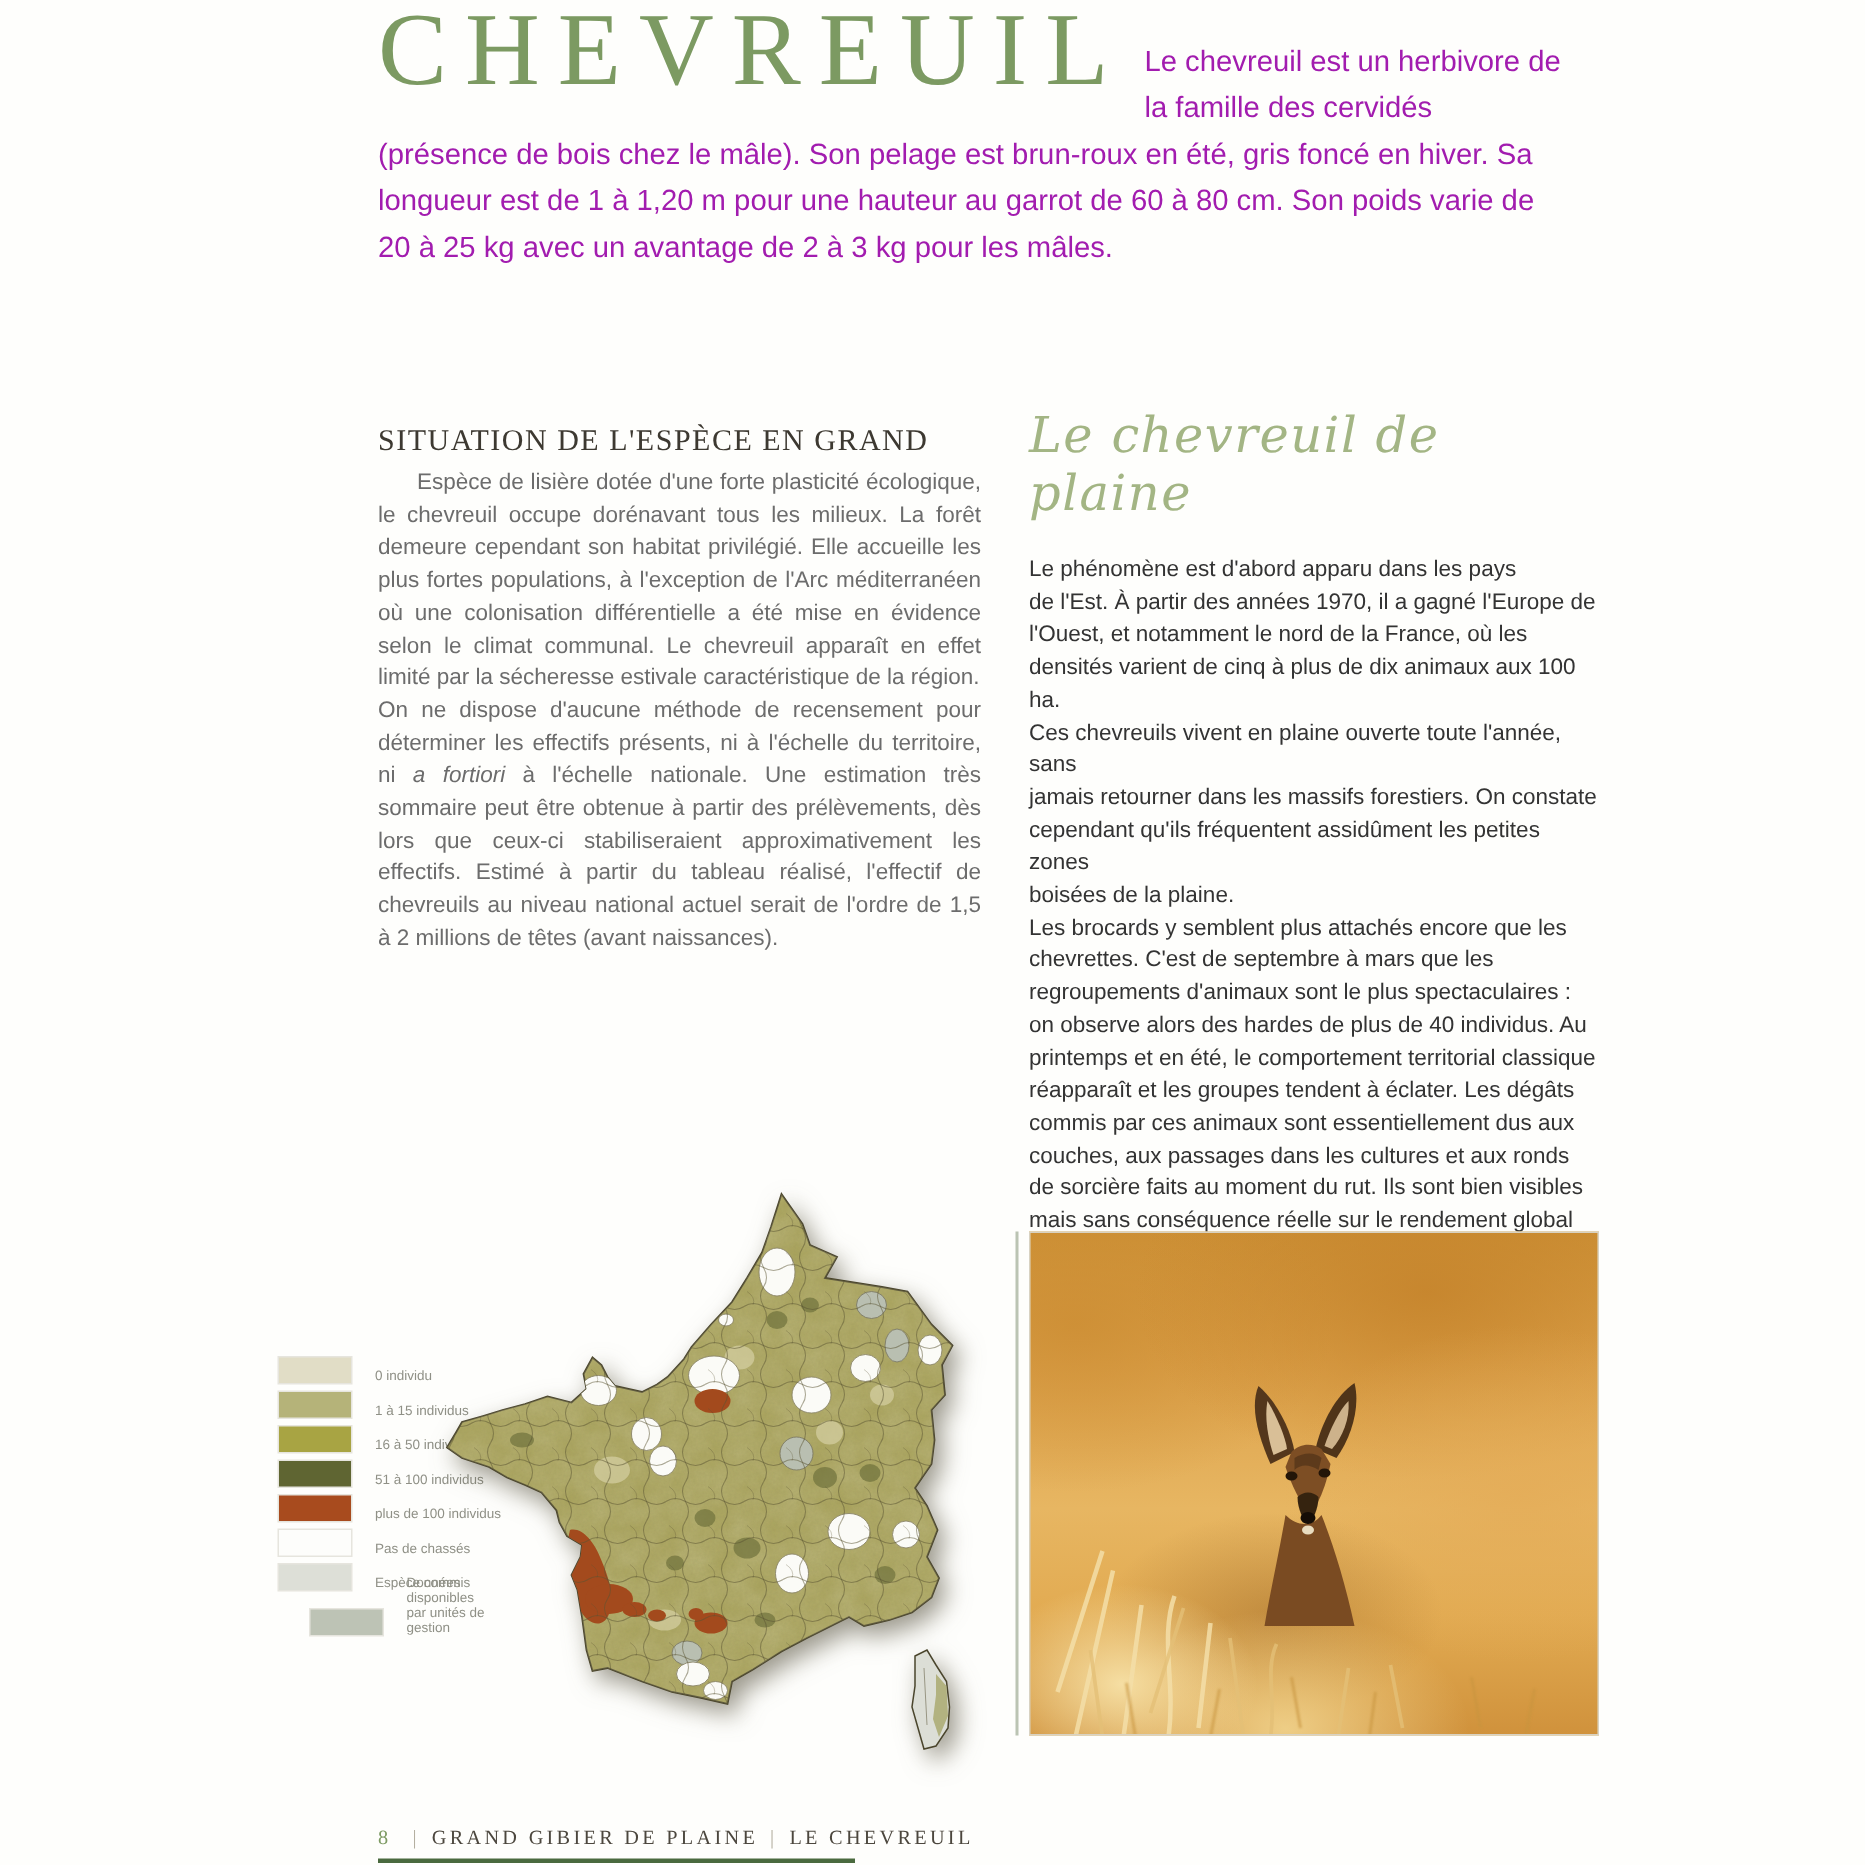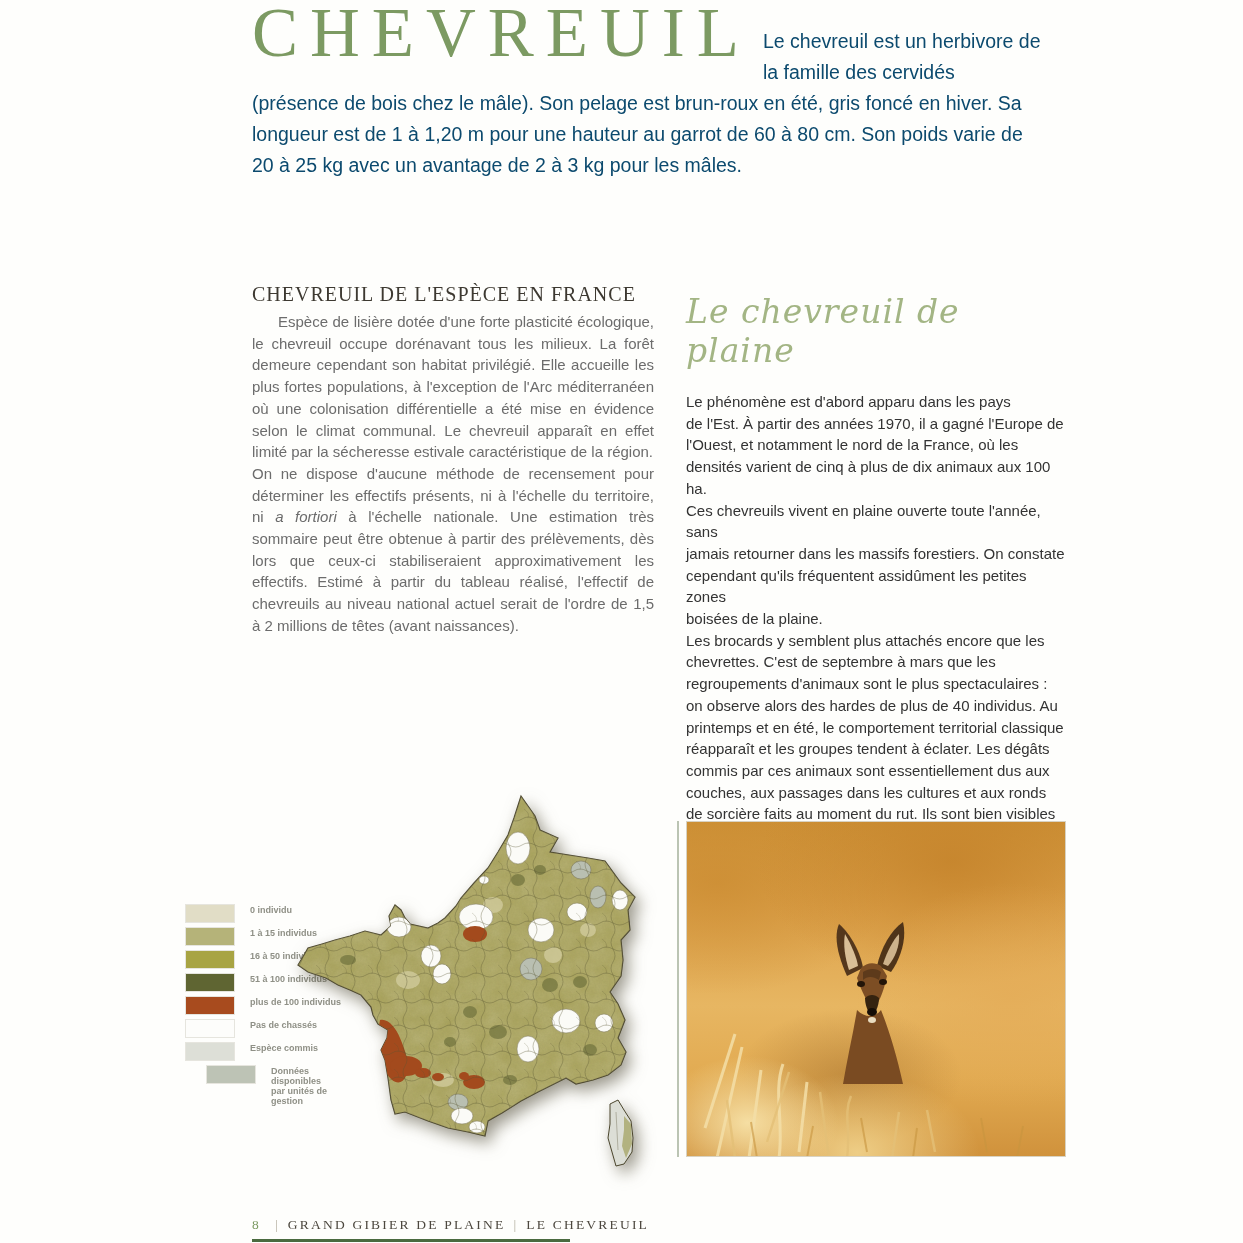--- a/index.html
+++ b/index.html
@@ -8,43 +8,43 @@
     font-family:"Liberation Sans", sans-serif;overflow:hidden;
   }
   
   .header{position:absolute;left:252px;top:6px;width:792px;}
   .title{
     float:left;margin:0 12px 0 0;height:56px;line-height:54px;
     font-family:"Liberation Serif", serif;font-weight:400;
     font-size:69px;letter-spacing:12px;color:#7c9a62;
   }
   .intro{
-    margin:0;padding-top:20px;font-size:19.5px;line-height:31px;color:#0c4a6e;
+    margin:0;padding-top:20px;font-size:19.5px;line-height:31px;color:#a21caf;
   }
   
   .left-col{position:absolute;left:252px;top:283px;width:402px;}
   .sec-heading{
     margin:0 0 5px 0;font-family:"Liberation Serif", serif;font-weight:400;
     font-size:20px;letter-spacing:1px;color:#3d3931;
   }
   .left-col p{margin:0;font-size:15px;line-height:21.7px;color:#6c6c6c;text-align:justify;}
   .left-col p.indent{text-indent:26px;}
   .sec2{margin-top:46px;}
   .ital{font-style:italic;}
   
-  .right-col{position:absolute;left:686px;top:292px;width:384px;}
+  .right-col{position:absolute;left:686px;top:270px;width:384px;}
   .script-heading{
     margin:0 0 21px 0;font-family:"DejaVu Serif", serif;font-style:italic;font-weight:400;
     font-size:33px;letter-spacing:1px;color:#a3b584;
   }
   .sidebar-body{margin:0;font-size:15px;line-height:21.7px;color:#333333;white-space:pre-line;}
   
   .map-svg{position:absolute;left:288px;top:780px;filter:drop-shadow(5px 7px 8px rgba(75,70,48,.55));}
   .legend{position:absolute;left:186px;top:905px;width:160px;}
-  .legend-row{display:flex;align-items:flex-start;margin-bottom:6px;height:17px;font-weight:bold;}
+  .legend-row{display:flex;align-items:flex-end;margin-bottom:6px;height:17px;}
   .legend-row.tall{height:24px;margin-left:21px;}
   .swatch{width:48px;height:17px;flex:0 0 48px;box-shadow:0 0 0 1px rgba(160,156,130,.25);}
   .legend-label{margin-left:16px;font-size:9px;line-height:10px;color:#8f9086;white-space:pre-line;}
   
   .photo-rule{position:absolute;left:677px;top:821px;width:2px;height:336px;background:#97a58c;opacity:.65;}
   .photo{
     position:absolute;left:686px;top:821px;width:380px;height:336px;box-sizing:border-box;
     border:1px solid #d8d2c2;overflow:hidden;
     background-color:#dfa94e;
     background-image:
@@ -67,21 +67,21 @@
 </style>
 </head>
 <body>
 
 <div class="header">
   <h1 class="title">CHEVREUIL</h1>
   <p class="intro">Le chevreuil est un herbivore de la famille des cervidés (présence de bois chez le mâle). Son pelage est brun-roux en été, gris foncé en hiver. Sa longueur est de 1 à 1,20 m pour une hauteur au garrot de 60 à 80 cm. Son poids varie de 20 à 25 kg avec un avantage de 2 à 3 kg pour les mâles.</p>
 </div>
 
 <div class="left-col">
-  <h2 class="sec-heading">CHEVREUIL DE L'ESPÈCE EN FRANCE</h2>
+  <h2 class="sec-heading">SITUATION DE L'ESPÈCE EN GRAND</h2>
   <p class="indent">Espèce de lisière dotée d'une forte plasticité écologique, le chevreuil occupe dorénavant tous les milieux. La forêt demeure cependant son habitat privilégié. Elle accueille les plus fortes populations, à l'exception de l'Arc méditerranéen où une colonisation différentielle a été mise en évidence selon le climat communal. Le chevreuil apparaît en effet limité par la sécheresse estivale caractéristique de la région.</p>
   <p><span>On ne dispose d'aucune méthode de recensement pour déterminer les effectifs présents, ni à l'échelle du territoire, ni </span><span class="ital">a fortiori</span><span> à l'échelle nationale. Une estimation très sommaire peut être obtenue à partir des prélèvements, dès lors que ceux-ci stabiliseraient approximativement les effectifs. Estimé à partir du tableau réalisé, l'effectif de chevreuils au niveau national actuel serait de l'ordre de 1,5 à 2 millions de têtes (avant naissances).</span></p>
 </div>
 
 <div class="right-col">
   <h2 class="script-heading">Le chevreuil de plaine</h2>
   <p class="sidebar-body">Le phénomène est d'abord apparu dans les pays
 de l'Est. À partir des années 1970, il a gagné l'Europe de
 l'Ouest, et notamment le nord de la France, où les
 densités varient de cinq à plus de dix animaux aux 100 ha.

